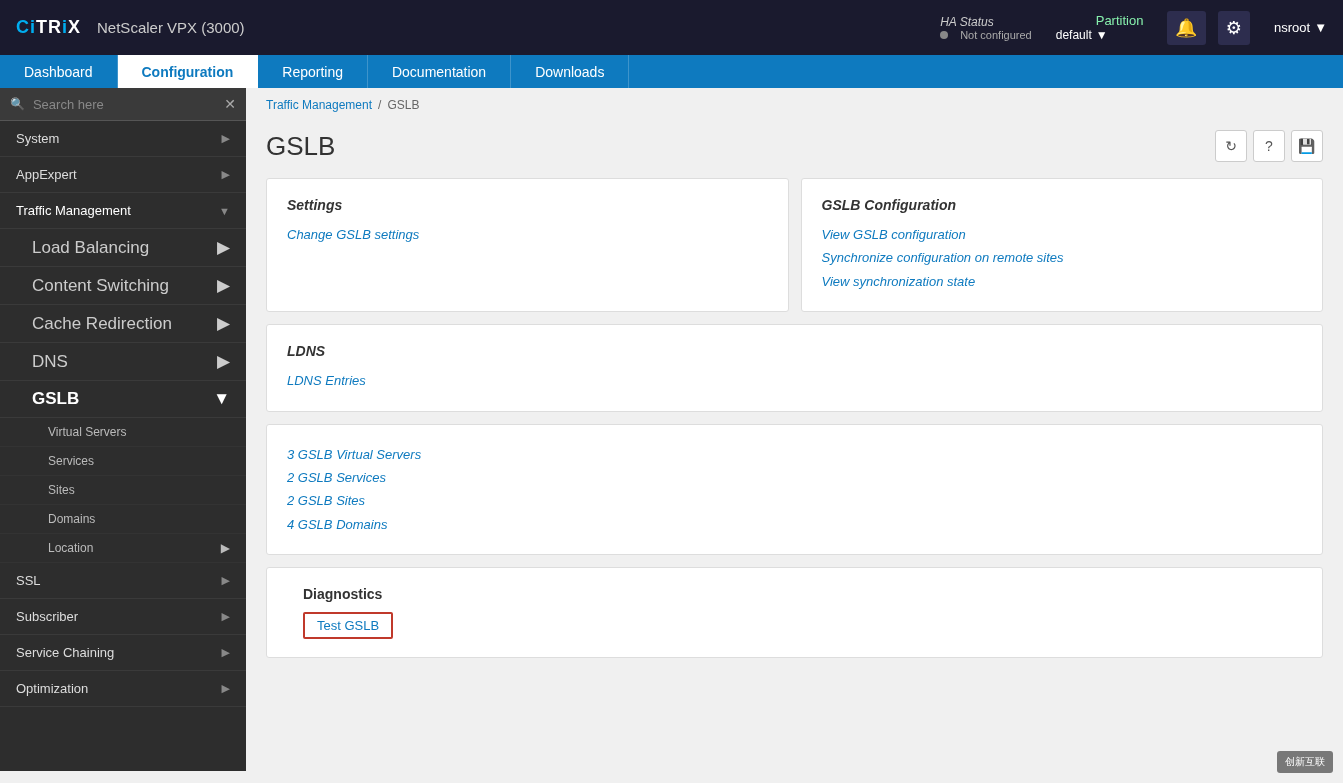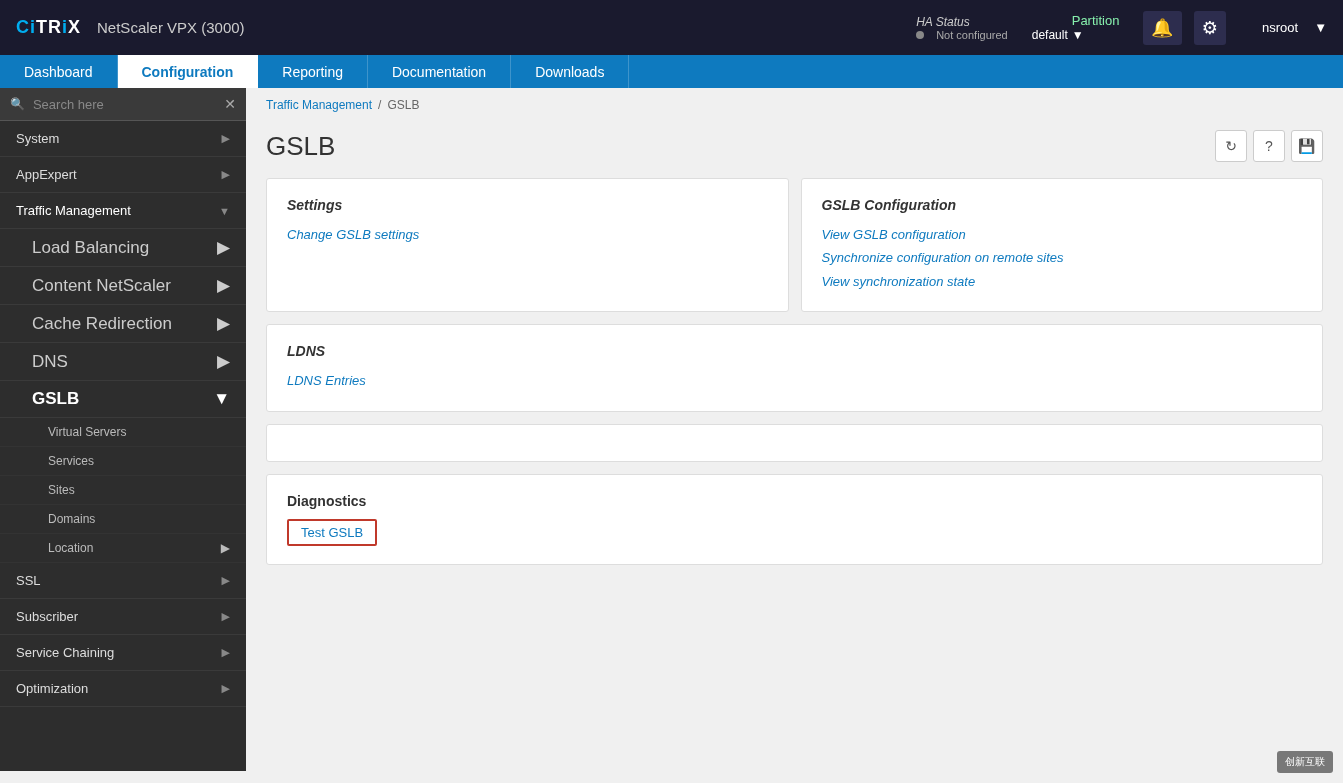--- a/index.html
+++ b/index.html
@@ -79,22 +79,21 @@
       display: flex;
       align-items: center;
       gap: 4px;
     }
     .nsroot {
       font-size: 13px;
       color: white;
       cursor: pointer;
       display: flex;
       align-items: center;
-      gap: 16px;
-      margin-left: 12px;
+      gap: 4px;
     }
     .top-icons {
       display: flex;
       gap: 12px;
       align-items: center;
     }
     .top-icon {
       color: white;
       font-size: 18px;
       cursor: pointer;
@@ -276,21 +275,21 @@
       cursor: pointer;
       font-size: 13px;
       display: block;
       line-height: 1.8;
       text-decoration: none;
     }
     .diagnostics-card {
       background: white;
       border: 1px solid #ddd;
       border-radius: 3px;
-      padding: 18px 20px;
+      padding: 18px 36px;
     }
     .test-gslb-btn {
       display: inline-block;
       border: 2px solid #c0392b;
       color: #0e7abf;
       padding: 4px 12px;
       cursor: pointer;
       font-size: 13px;
       text-decoration: none;
       border-radius: 2px;
@@ -380,21 +379,21 @@
       <span>Traffic Management</span>
       <span class="chevron">▼</span>
     </div>
 
     <div class="sidebar-sub-item">
       <span>Load Balancing</span>
       <span class="chevron" style="margin-left:auto">▶</span>
     </div>
 
     <div class="sidebar-sub-item">
-      <span>Content NetScaler</span>
+      <span>Content Switching</span>
       <span class="chevron" style="margin-left:auto">▶</span>
     </div>
 
     <div class="sidebar-sub-item">
       <span>Cache Redirection</span>
       <span class="chevron" style="margin-left:auto">▶</span>
     </div>
 
     <div class="sidebar-sub-item">
       <span>DNS</span>
@@ -478,20 +477,26 @@
 
       <div class="card-row">
         <div class="card">
           <div class="card-title">LDNS</div>
           <a class="card-link">LDNS Entries</a>
         </div>
       </div>
 
       <div class="card-row">
         <div class="card">
+          <div class="summary-links">
+            <a class="card-link">3 GSLB Virtual Servers</a>
+            <a class="card-link">2 GSLB Services</a>
+            <a class="card-link">2 GSLB Sites</a>
+            <a class="card-link">4 GSLB Domains</a>
+          </div>
         </div>
       </div>
 
       <div class="diagnostics-card">
         <div class="card-title">Diagnostics</div>
         <a class="test-gslb-btn">Test GSLB</a>
       </div>
 
     </div>
   </div>

